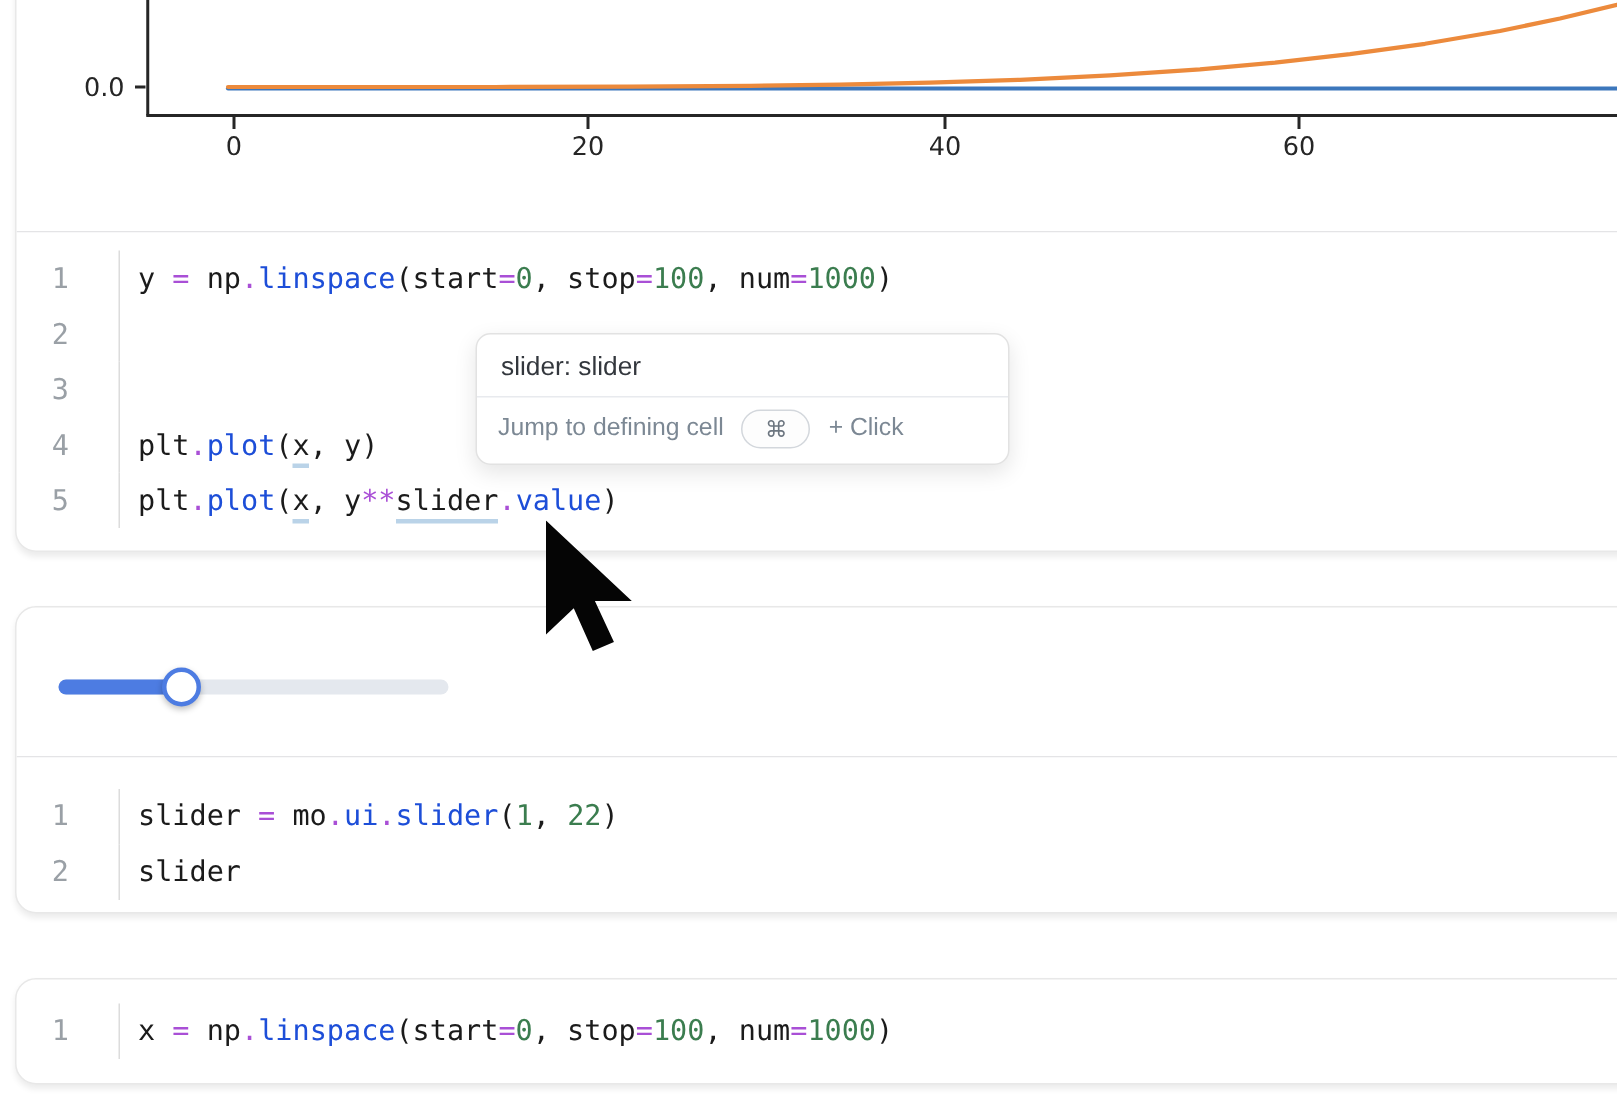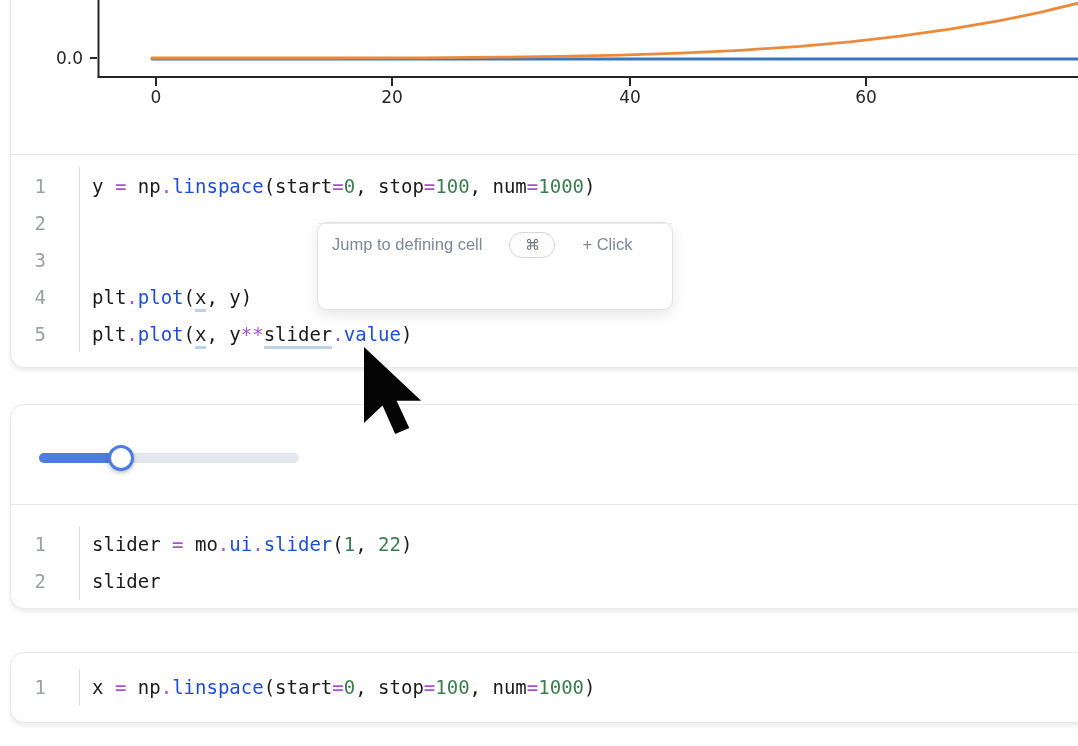--- a/index.html
+++ b/index.html
@@ -36,21 +36,21 @@
   .slider-fill{height:100%;border-radius:5px;background:#4d7ce2;}
   .slider-handle{position:absolute;top:-8px;width:26px;height:26px;border-radius:50%;
                  background:#fff;border:3px solid #4d7ce2;box-sizing:border-box;
                  box-shadow:0 2px 4px rgba(0,0,0,0.25);}
   
   #tooltip{position:absolute;left:317px;top:222px;width:356px;height:88px;
            background:#fff;border:1px solid #e2e2e2;border-radius:10px;
            box-shadow:0 5px 14px rgba(0,0,0,0.10);z-index:50;box-sizing:border-box;}
   .tt-title{padding:11px 16px 9px 16px;font-size:17.5px;color:#33373d;}
   .tt-div{border-top:1px solid #e8eaee;}
-  .tt-footer{display:flex;align-items:center;gap:27px;height:41px;padding:0 14px;
+  .tt-footer{display:flex;align-items:center;gap:12px;height:41px;padding:0 14px;
              color:#7c8894;font-size:16.5px;}
   .tt-key{display:inline-flex;align-items:center;justify-content:center;
           min-width:46px;height:26px;border:1.5px solid #d3d7dc;border-radius:13px;
           color:#6d7680;background:#fdfdfd;font-size:15px;box-sizing:border-box;
           font-family:"DejaVu Sans",sans-serif;}
   #cursor{position:absolute;left:364px;top:347px;z-index:100;pointer-events:none;}
 </style>
 </head>
 <body>
 
@@ -84,20 +84,21 @@
     </div>
   </div>
   <div class="code-area" id="code-slider"><div class="code-line"><span class="ln">1</span><span class="lc"><span class="tk-v">slider </span><span class="tk-op">=</span><span class="tk-v"> mo</span><span class="tk-op">.</span><span class="tk-fn">ui</span><span class="tk-op">.</span><span class="tk-fn">slider</span><span class="tk-v">(</span><span class="tk-num">1</span><span class="tk-v">, </span><span class="tk-num">22</span><span class="tk-v">)</span></span></div><div class="code-line"><span class="ln">2</span><span class="lc"><span class="tk-v">slider</span></span></div></div>
 </div>
 
 <div class="cell" id="cell-x">
   <div class="code-area" id="code-x"><div class="code-line"><span class="ln">1</span><span class="lc"><span class="tk-v">x </span><span class="tk-op">=</span><span class="tk-v"> np</span><span class="tk-op">.</span><span class="tk-fn">linspace</span><span class="tk-v">(start</span><span class="tk-op">=</span><span class="tk-num">0</span><span class="tk-v">, stop</span><span class="tk-op">=</span><span class="tk-num">100</span><span class="tk-v">, num</span><span class="tk-op">=</span><span class="tk-num">1000</span><span class="tk-v">)</span></span></div></div>
 </div>
 
 <div id="tooltip">
+  <div class="tt-title">slider: slider</div>
   <div class="tt-div"></div>
   <div class="tt-footer">
     <span>Jump to defining cell</span>
     <span class="tt-key">
       <span>⌘</span>
     </span>
     <span>+ Click</span>
   </div>
 </div>
 

